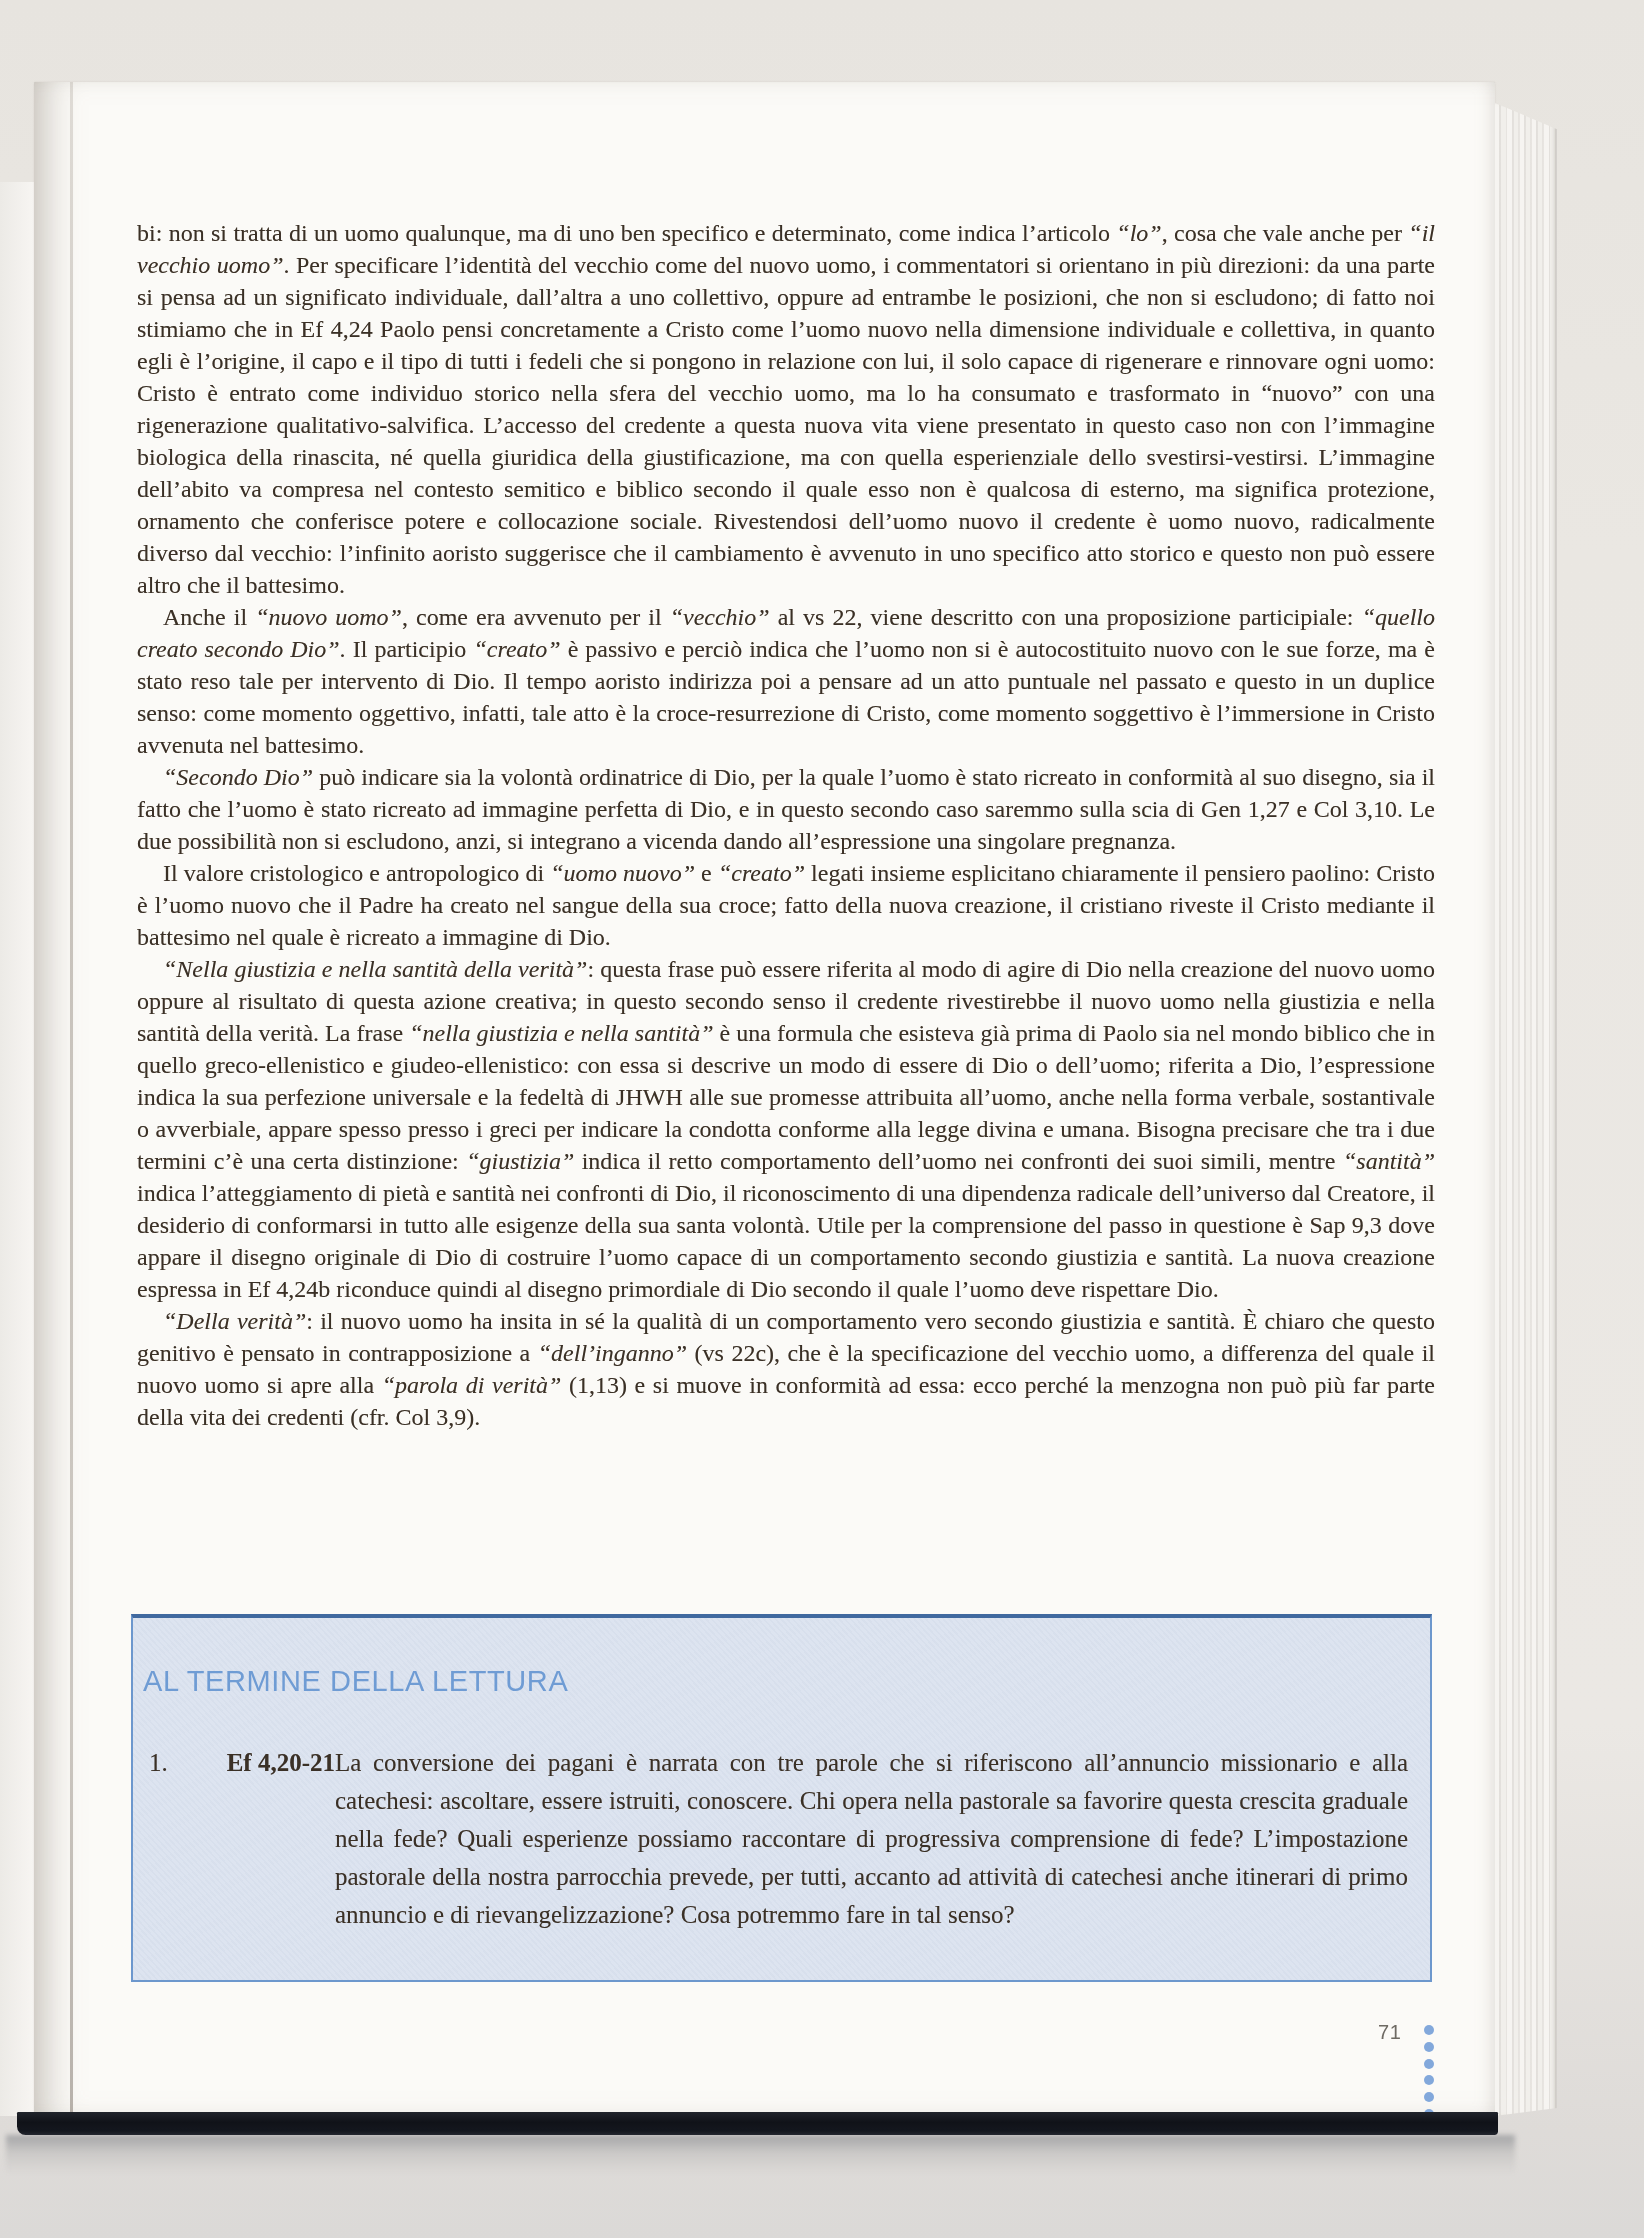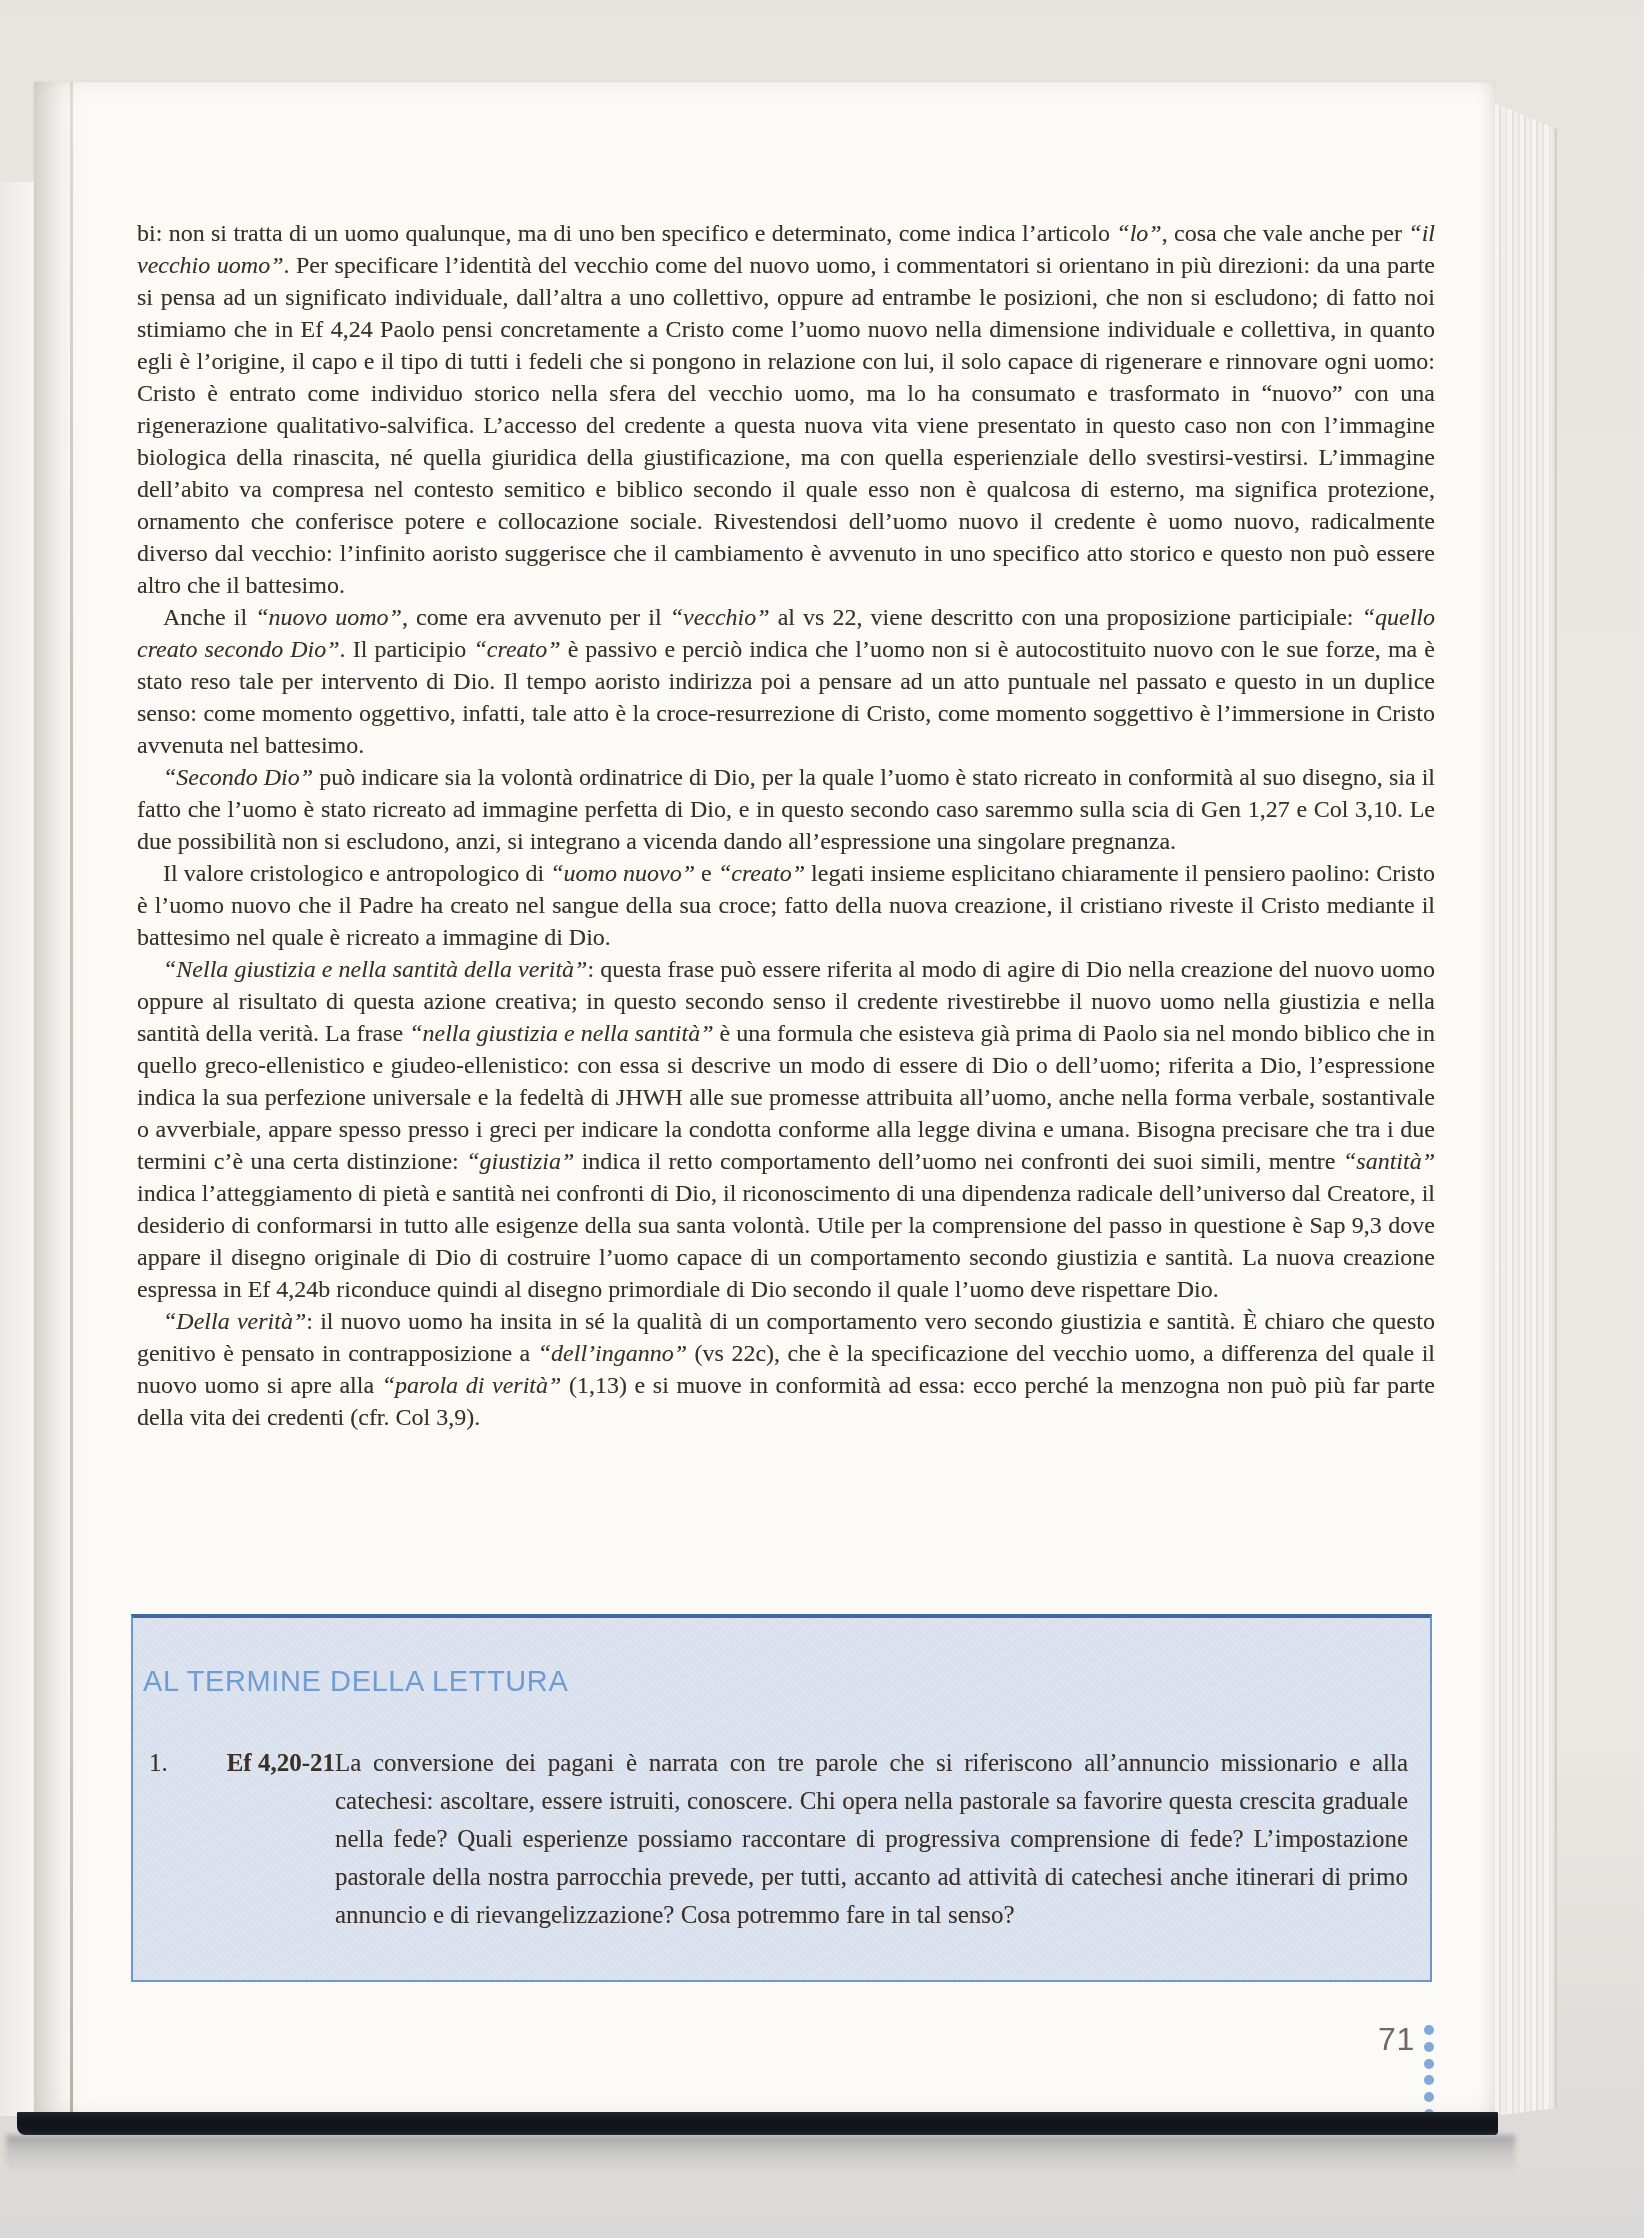--- a/index.html
+++ b/index.html
@@ -89,21 +89,21 @@
     text-shadow: 0 0 0.6px rgba(80,60,40,.3);
   }
   .review-item .num { font-weight: 400; }
   .review-item .ref { font-weight: 700; text-align: right; }
   .review-item .itext { text-align: justify; }
 
   
   .pagenum {
     position: absolute; left: 1378px; top: 2021px;
     font-family: "Liberation Sans", sans-serif;
-    font-size: 32px; color: #6e6a63; letter-spacing: 0.6px;
+    font-size: 20px; color: #6e6a63; letter-spacing: 0.6px;
   }
   .dots {
     position: absolute; left: 1424px; top: 2025px;
     display: flex; flex-direction: column; gap: 6.8px;
   }
   .dots .dot {
     width: 10px; height: 10px; border-radius: 50%;
     background: #82a8db;
   }
 </style>

